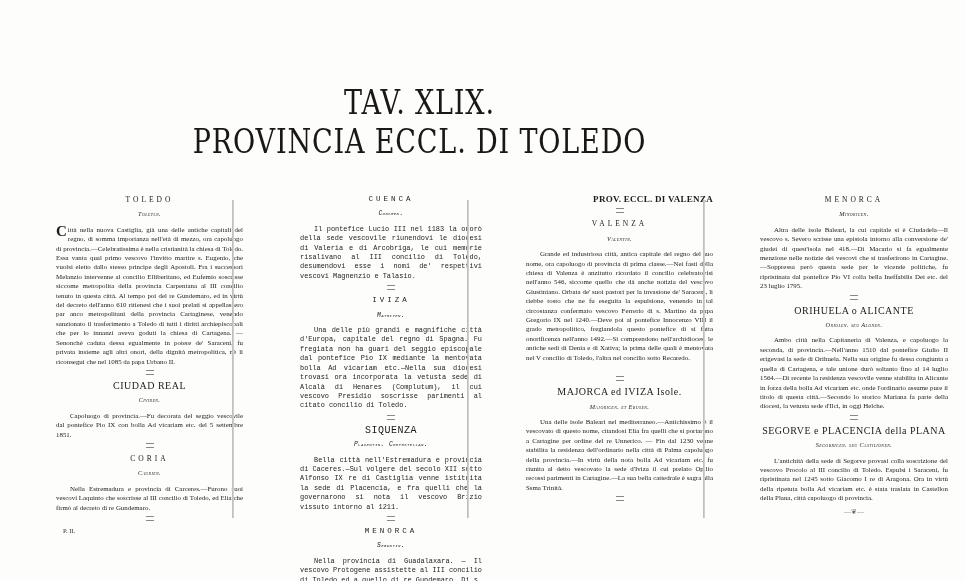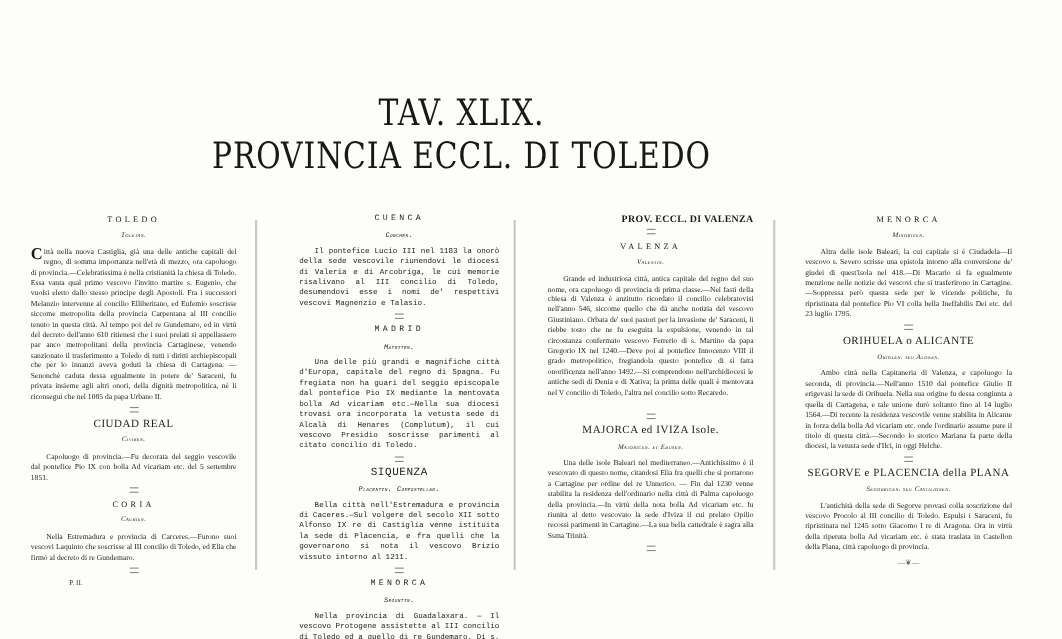--- a/index.html
+++ b/index.html
@@ -41,20 +41,21 @@
       margin: 0;
       color: #1a1715;
       font-weight: normal;
     }
     .col {
       position: absolute;
       top: 195px;
       font-size: 6.9px;
       line-height: 9.4px;
       text-align: justify;
+      margin-left: 28px;
     }
     .col p {
       margin: 0;
       text-indent: 14px;
     }
     .col p.dropcap-p {
       text-indent: 0;
     }
     .dropcap {
       font-size: 15px;
@@ -142,21 +143,21 @@
   <div class="rule"></div>
 </div>
 
 <div class="divider" style="left:232px;"></div>
 
 <div class="col" style="left:272px; width:182px;font-family:Liberation Mono, monospace;">
   <div class="head">CUENCA</div>
   <div class="latin">Conchen.</div>
   <p>Il pontefice Lucio III nel 1183 la onorò della sede vescovile riunendovi le diocesi di Valeria e di Arcobriga, le cui memorie risalivano al III concilio di Toledo, desumendovi esse i nomi de' respettivi vescovi Magnenzio e Talasio.</p>
   <div class="rule"></div>
-  <div class="head">MADRID</div>
+  <div class="head">IVIZA</div>
   <div class="latin">Matriten.</div>
   <p>Una delle più grandi e magnifiche città d'Europa, capitale del regno di Spagna. Fu fregiata non ha guari del seggio episcopale dal pontefice Pio IX mediante la mentovata bolla Ad vicariam etc.—Nella sua diocesi trovasi ora incorporata la vetusta sede di Alcalà di Henares (Complutum), il cui vescovo Presidio soscrisse parimenti al citato concilio di Toledo.</p>
   <div class="rule"></div>
   <div class="head-plain">SIQUENZA</div>
   <div class="latin">Placentin. Compostellan.</div>
   <p>Bella città nell'Estremadura e provincia di Caceres.—Sul volgere del secolo XII sotto Alfonso IX re di Castiglia venne istituita la sede di Placencia, e fra quelli che la governarono si nota il vescovo Brizio vissuto intorno al 1211.</p>
   <div class="rule"></div>
   <div class="head">MENORCA</div>
   <div class="latin">Seguntin.</div>
   <p>Nella provincia di Guadalaxara. — Il vescovo Protogene assistette al III concilio di Toledo ed a quello di re Gundemaro. Di s. Sacerdozio poi fa menzione il martirologio al di 5 maggio.</p>

